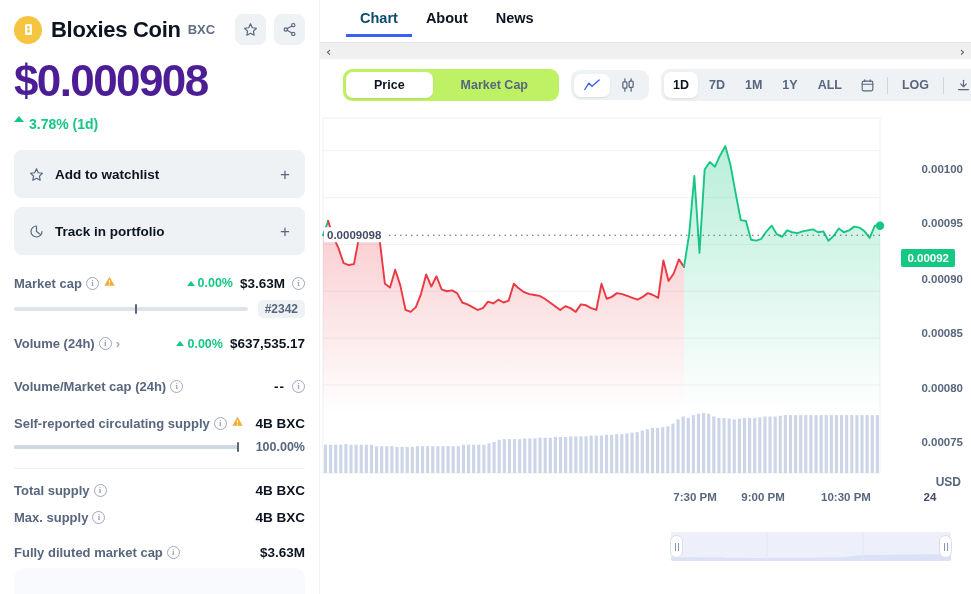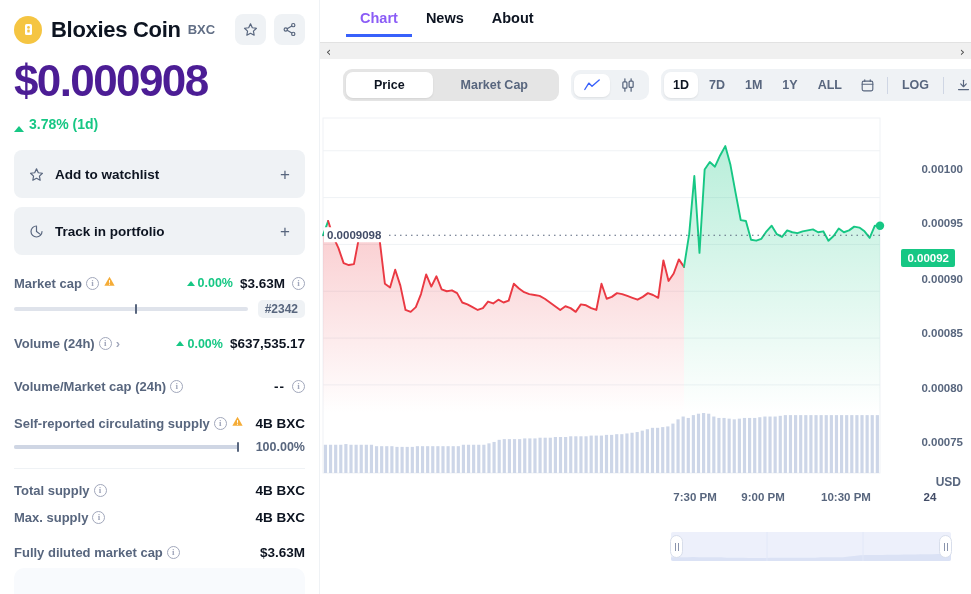--- a/index.html
+++ b/index.html
@@ -32,21 +32,21 @@
   .coin-ticker { font-size: 13px; font-weight: 600; color: #616e85; margin-left: -2px; }
   .head-actions { margin-left: auto; display: flex; gap: 8px; }
   .icon-btn {
     width: 31px; height: 31px; border-radius: 8px;
     background: #eff2f5; display: flex; align-items: center; justify-content: center;
     cursor: pointer; border: none;
   }
   .icon-btn svg { display: block; }
 
   .price { font-size: 44px; font-weight: 700; letter-spacing: -1.6px; margin-top: 14px; line-height: 1; color: #4c1d95; }
-  .change { margin-top: 13px; font-size: 14px; font-weight: 700; color: #16c784; display: flex; align-items: flex-end; gap: 5px; }
+  .change { margin-top: 13px; font-size: 14px; font-weight: 700; color: #16c784; display: flex; align-items: flex-start; gap: 5px; }
   .caret-up { width: 0; height: 0; border-left: 5px solid transparent; border-right: 5px solid transparent; border-bottom: 6px solid #16c784; }
   .caret-up.sm { border-left-width: 4px; border-right-width: 4px; border-bottom-width: 5px; }
 
   .cta-wrap { margin-top: 18px; display: flex; flex-direction: column; gap: 9px; }
   .cta {
     height: 48px; background: #eff2f5; border-radius: 8px;
     display: flex; align-items: center; padding: 0 15px; gap: 11px;
     font-size: 13.5px; font-weight: 600; color: #0d1421; cursor: pointer; border: none;
   }
   .cta .plus { margin-left: auto; font-size: 17px; color: #58667e; font-weight: 400; line-height: 1; }
@@ -85,34 +85,34 @@
     height: 40px; background: #f8fafd; border-radius: 10px;
   }
 
   
   .content { width: 651px; height: 594px; position: relative; }
   .tabs { display: flex; gap: 0; padding: 0 0 0 26px; height: 42px; align-items: flex-start; }
   .tab {
     font-size: 14.5px; font-weight: 700; color: #0d1421;
     padding: 10px 14px 11px 14px; cursor: pointer; position: relative; white-space: nowrap;
   }
-  .tab.active { color: #8b5cf6; }
+  .tab.active { color: #0c4a6e; }
   .tab.active::after {
     content: ""; position: absolute; left: 0; right: 0; bottom: 0; height: 3px; background: #3861fb;
   }
   .hscroll {
     height: 17px; background: #f0f0f0; display: flex; align-items: center;
     justify-content: space-between; padding: 0 6px; font-size: 13px; color: #4d4d4d;
     border-top: 1px solid #e2e2e2; position: relative;
   }
   .hscroll .arw { cursor: pointer; font-family: "DejaVu Sans", sans-serif; line-height: 1; }
 
   .chart-toolbar { display: flex; align-items: center; gap: 12px; padding: 10px 0 0 23px; }
   .seg {
-    background: #e5e5e5; border-radius: 9px; padding: 3px; display: flex; gap: 0;
+    background: #bef264; border-radius: 9px; padding: 3px; display: flex; gap: 0;
   }
   .seg-item {
     font-size: 12.5px; font-weight: 600; color: #58667e;
     padding: 6px 28px; border-radius: 7px; cursor: pointer; white-space: nowrap;
   }
   .seg-item.active { background: #ffffff; color: #0d1421; box-shadow: 0 1px 2px rgba(0,0,0,.08); }
 
   .seg2 { background: #eff2f5; border-radius: 9px; padding: 3px; display: flex; align-items:center; }
   .seg2 .ic { padding: 5px 10px; border-radius: 7px; cursor: pointer; display:flex; align-items:center; justify-content:center; }
   .seg2 .ic.active { background: #fff; box-shadow: 0 1px 2px rgba(0,0,0,.08); }
@@ -324,22 +324,22 @@
       </div>
     </div>
 
     <div class="bottom-panel"></div>
   </div>
 
   <div class="content">
 
     <div class="tabs">
       <div class="tab active">Chart</div>
+      <div class="tab">About</div>
       <div class="tab">News</div>
-      <div class="tab">About</div>
     </div>
 
     <div class="hscroll">
       <span class="arw">‹</span>
       <span class="arw">›</span>
     </div>
 
     <div class="chart-toolbar">
       <div class="seg">
         <div class="seg-item active">Price</div>

